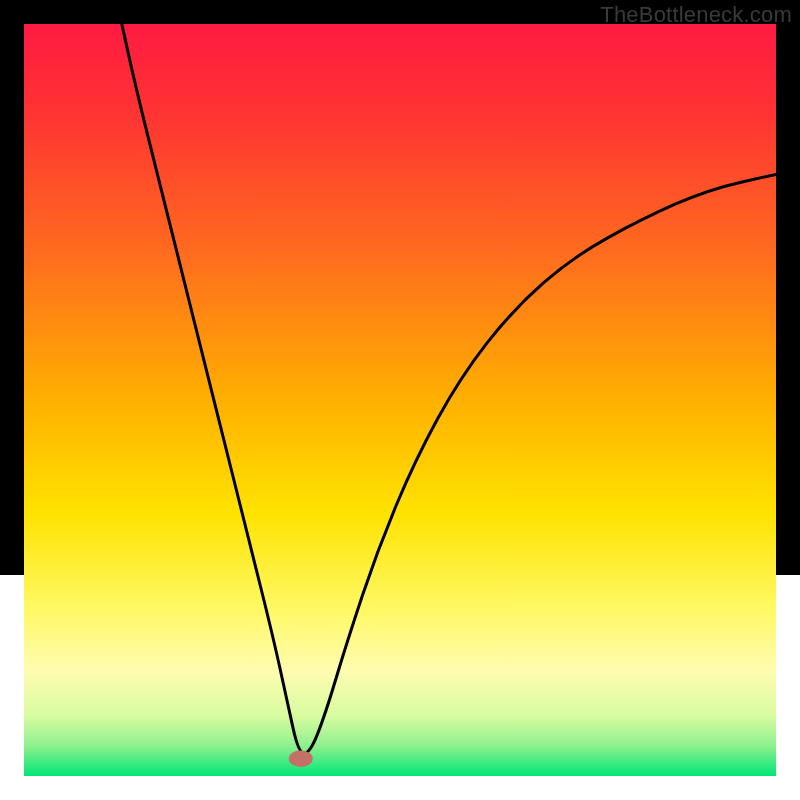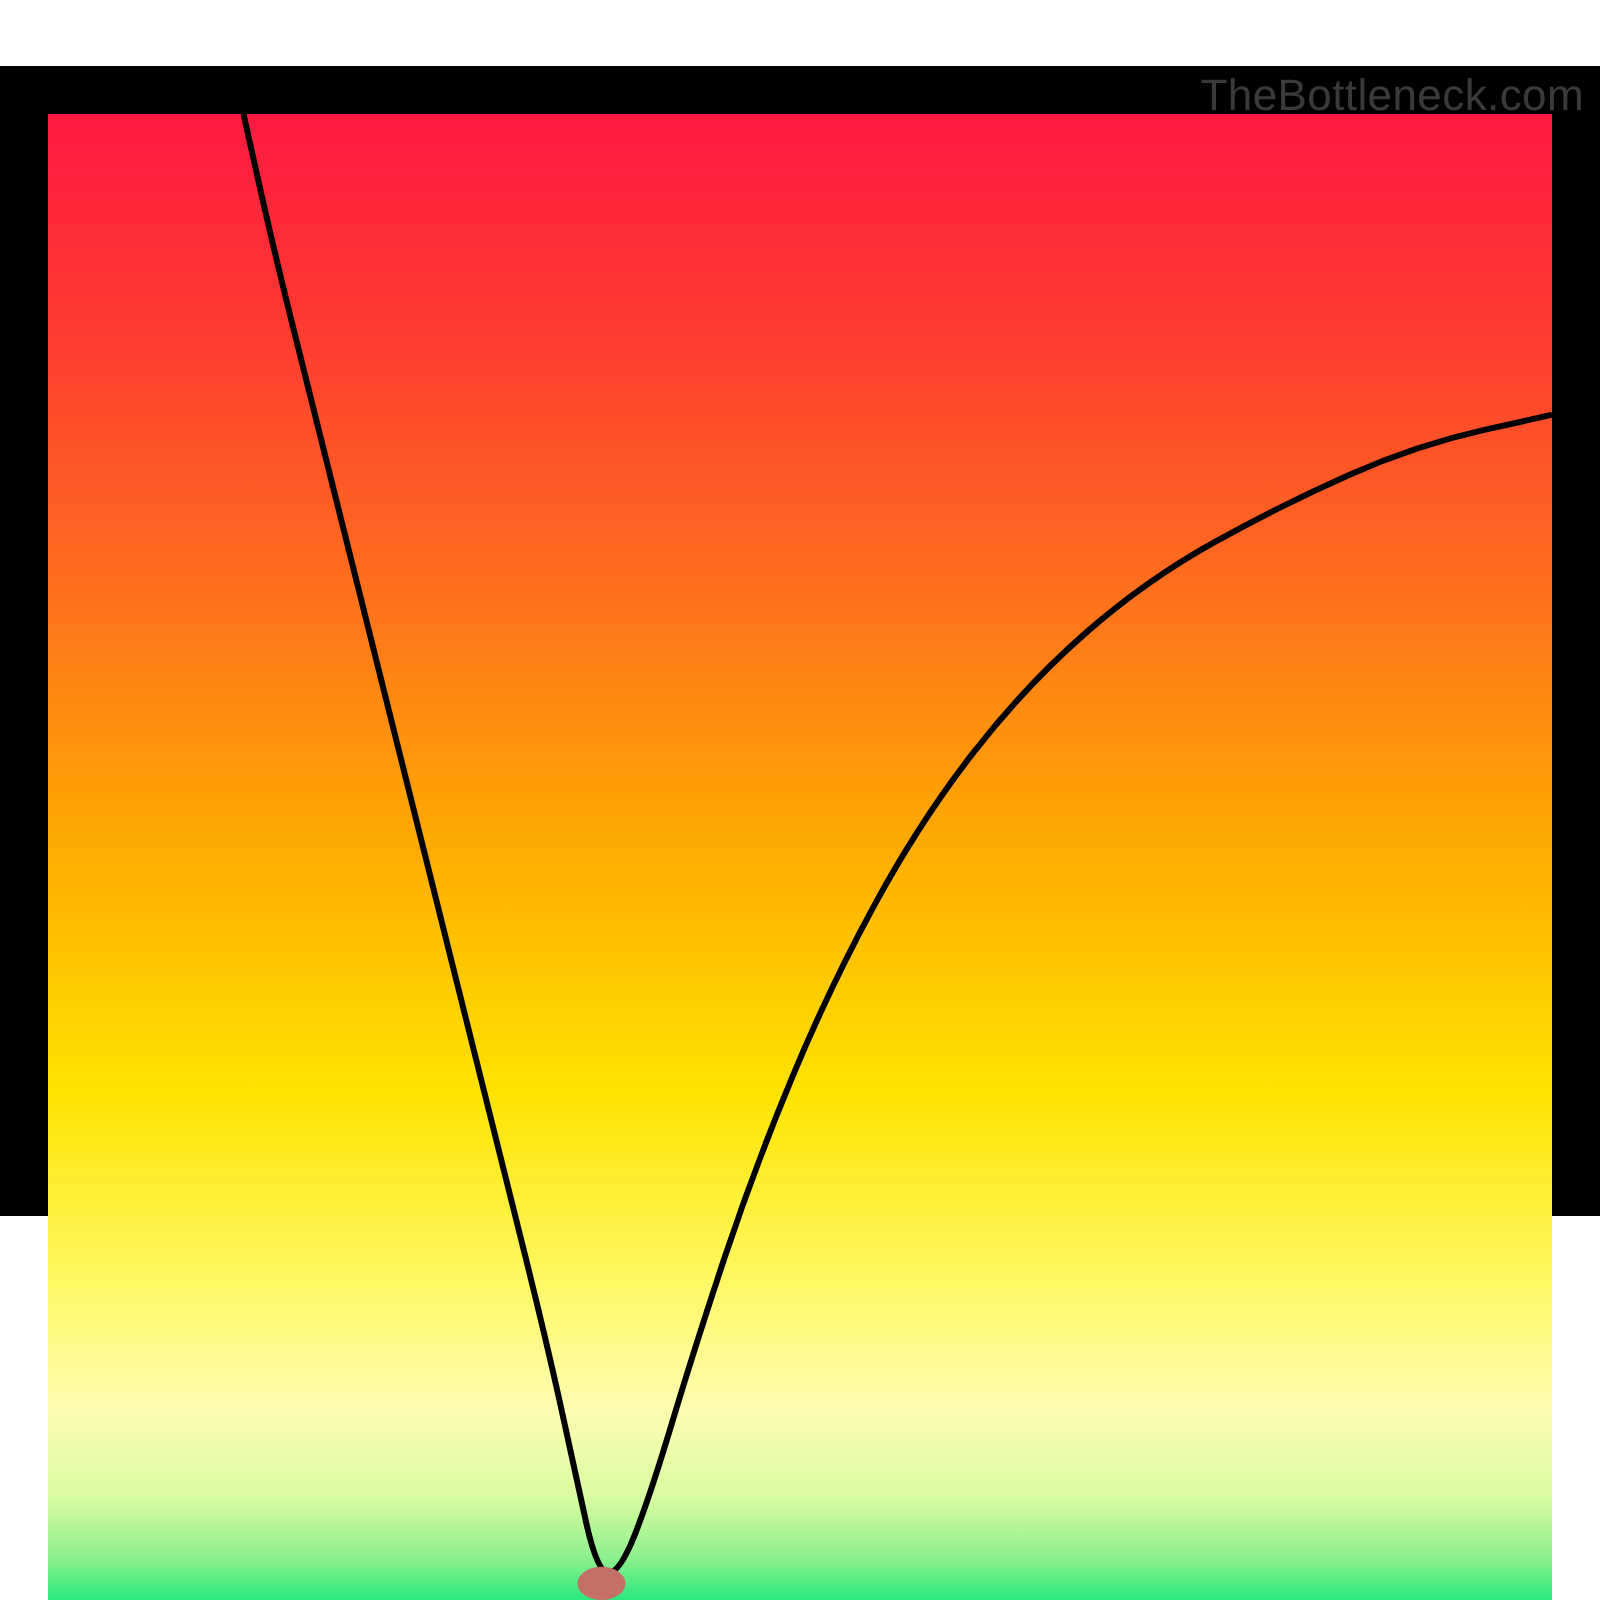--- a/index.html
+++ b/index.html
@@ -8,21 +8,20 @@
     width: 800px;
     height: 800px;
     overflow: hidden;
     font-family: Arial, Helvetica, sans-serif;
   }
   .chart-frame {
     position: relative;
     width: 800px;
     height: 575px;
     background: #000;
-    margin-top: 33px;
   }
   .plot-area {
     position: absolute;
     left: 24px;
     top: 24px;
     width: 752px;
     height: 752px;
     overflow: hidden;
   }
   .gradient-bg {

